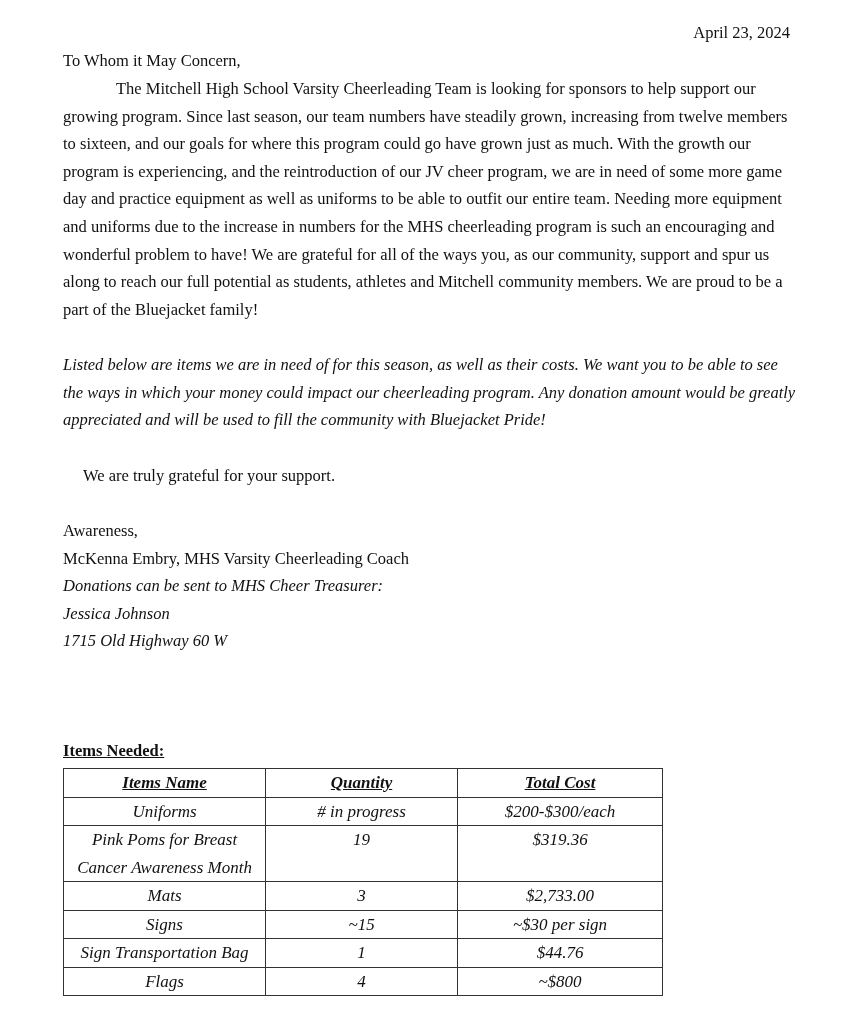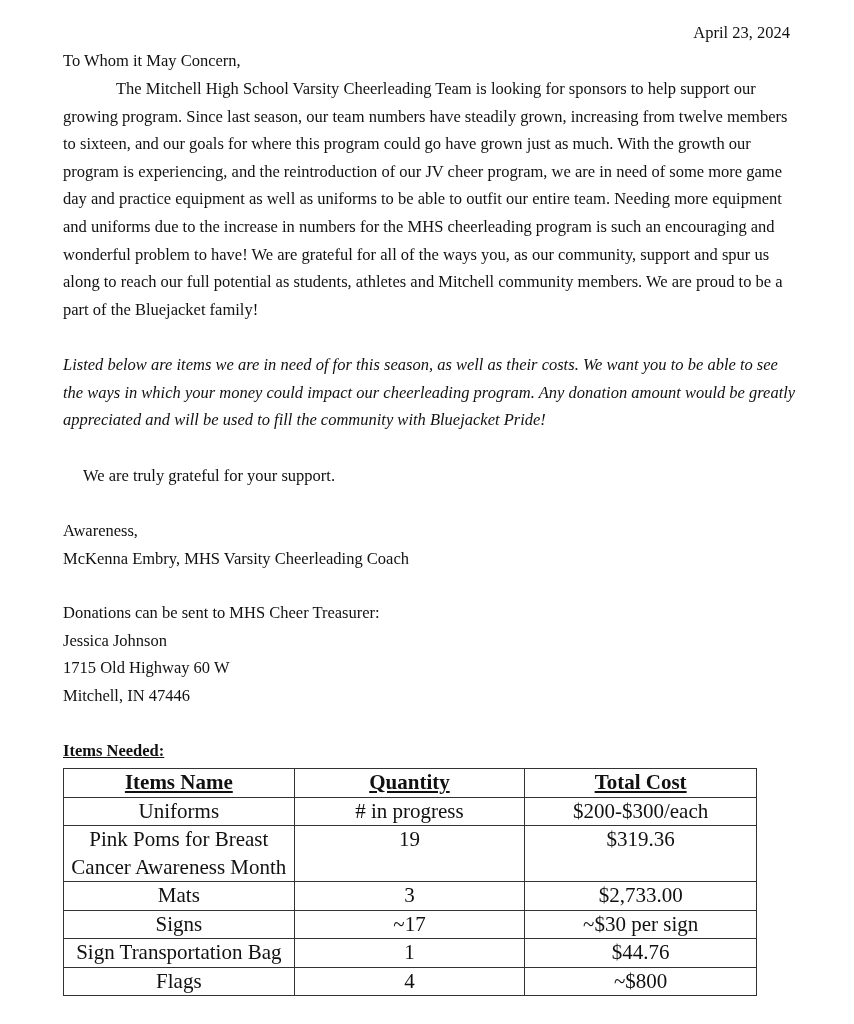--- a/index.html
+++ b/index.html
@@ -8,28 +8,28 @@
     font-family: "Liberation Serif", serif; color: #111; font-size: 16.5px;
   }
   .date { position: absolute; top: 22px; right: 64px; line-height: 22px; }
   .text { position: absolute; left: 63px; width: 735px; line-height: 27.6px; }
   .salutation { top: 47px; }
   .para1 { top: 75px; }
   .para1 .indent { display: inline-block; width: 53px; }
   .para2 { top: 351px; font-style: italic; }
   .para3 { top: 462px; margin-left: 20px; }
   .closing { top: 517px; }
-  .donations { top: 599px; }
+  .donations { top: 572px; font-style: italic; }
   .items-heading {
     position: absolute; left: 63px; top: 739px; line-height: 24px;
     font-weight: bold; text-decoration: underline;
   }
   table.items {
-    position: absolute; left: 63px; top: 768px; width: 694px;
-    border-collapse: collapse; font-size: 21px;
+    position: absolute; left: 63px; top: 768px; width: 600px;
+    border-collapse: collapse; font-size: 17px; font-style: italic;
   }
   table.items th, table.items td {
     border: 1px solid #333; text-align: center; vertical-align: top;
     padding: 0 6px; line-height: 27.5px;
   }
   table.items th { font-weight: bold; text-decoration: underline; height: 27px; }
   table.items col.c1 { width: 231px; }
   table.items col.c2 { width: 231px; }
   table.items col.c3 { width: 232px; }
   .line { display: block; }
@@ -50,21 +50,20 @@
 
   <div class="text closing">
     <span class="line">Awareness,</span>
     <span class="line">McKenna Embry, MHS Varsity Cheerleading Coach</span>
   </div>
 
   <div class="text donations">
     <span class="line">Donations can be sent to MHS Cheer Treasurer:</span>
     <span class="line">Jessica Johnson</span>
     <span class="line">1715 Old Highway 60 W</span>
-    <span class="line">Mitchell, IN 47446</span>
   </div>
 
   <div class="items-heading">Items Needed:</div>
 
   <table class="items">
     <colgroup>
         <col class="c1">
         <col class="c2">
         <col class="c3">
       </colgroup>
@@ -86,21 +85,21 @@
         <td>19</td>
         <td>$319.36</td>
       </tr>
       <tr>
         <td>Mats</td>
         <td>3</td>
         <td>$2,733.00</td>
       </tr>
       <tr>
         <td>Signs</td>
-        <td>~17</td>
+        <td>~15</td>
         <td>~$30 per sign</td>
       </tr>
       <tr>
         <td>Sign Transportation Bag</td>
         <td>1</td>
         <td>$44.76</td>
       </tr>
       <tr>
         <td>Flags</td>
         <td>4</td>

